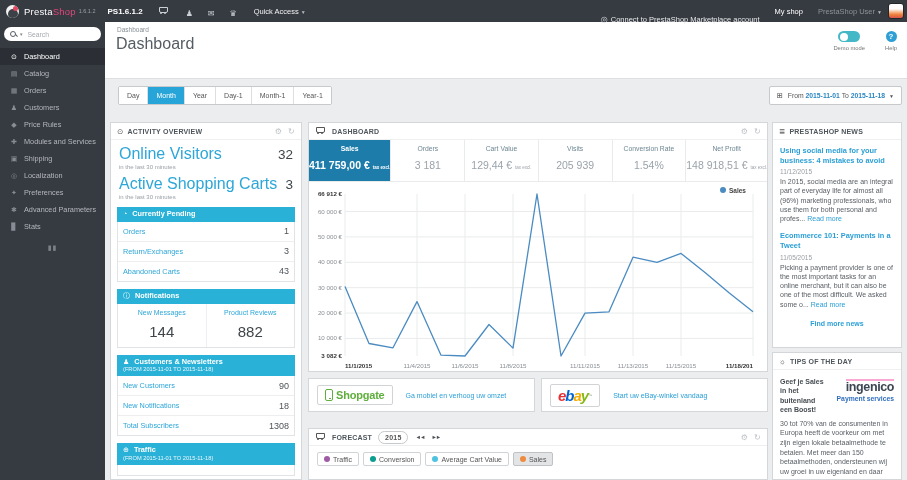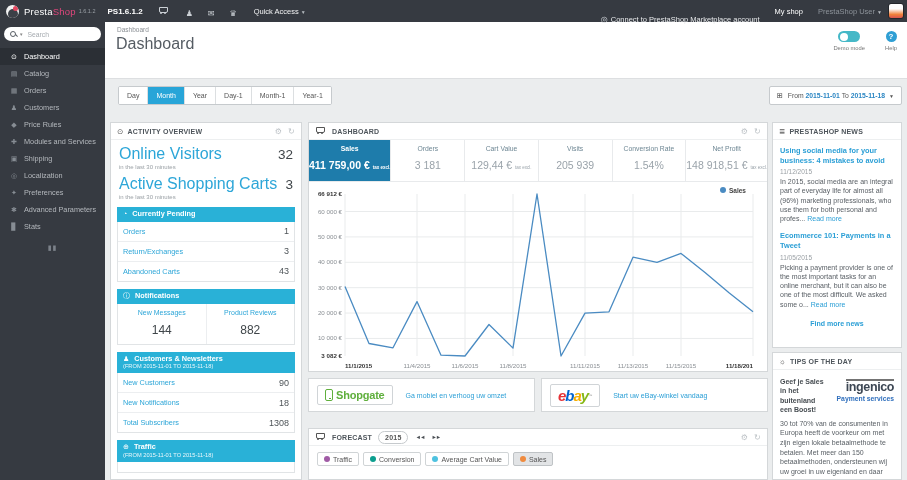--- a/index.html
+++ b/index.html
@@ -97,21 +97,21 @@
   .section-sub { display:block; font-size:5.7px; font-weight:normal; color:#eaf7fb; }
   .sec-rows { margin:0 6px; border:1px solid #e1e4e6; border-top:none; }
   .sec-row { display:flex; justify-content:space-between; align-items:center; padding:4.5px 5px; border-bottom:1px solid #eceef0; }
   .sec-row:last-child { border-bottom:none; }
   .sec-row .k { color:#2da6d8; font-size:7.3px; cursor:pointer; }
   .sec-row .v { color:#4e5458; font-size:9px; }
   .notif-grid { margin:0 6px; border:1px solid #e1e4e6; border-top:none; display:flex; }
   .notif-col { flex:1; text-align:center; padding:5px 0 7px; }
   .notif-col + .notif-col { border-left:1px solid #eceef0; }
   .notif-col .k { color:#2da6d8; font-size:7px; cursor:pointer; }
-  .notif-col .v { color:#3f4549; font-size:12px; margin-top:7px; }
+  .notif-col .v { color:#3f4549; font-size:15px; margin-top:7px; }
   .ga-row { margin:0 6px; border:1px solid #e1e4e6; border-top:none; padding:5px; display:flex; align-items:center; }
 
   
   #dashboard-panel { left:308px; top:122px; width:460px; height:250px; }
   .kpi-row { display:flex; height:42px; border-bottom:1px solid #e8eaec; }
   .kpi { flex:1; border-right:1px solid #e8eaec; text-align:center; padding-top:5px; cursor:pointer; }
   .kpi:last-child { border-right:none; }
   .kpi .lbl { font-size:6.8px; color:#6e8794; }
   .kpi .val { font-size:10.5px; color:#9aa3aa; margin-top:7px; white-space:nowrap; }
   .kpi .sfx { font-size:4.5px; }
@@ -148,21 +148,21 @@
   .news-date { color:#9aa0a5; font-size:6.5px; margin:3px 0 2px; }
   .news-body { color:#5a6066; font-size:7px; line-height:1.32; }
   .read-more { color:#2b9fd6; cursor:pointer; }
   .find-more { display:block; text-align:center; color:#2b9fd6; font-size:7px; font-weight:bold; margin-top:9px; cursor:pointer; }
 
   
   #tips-panel { left:772px; top:352px; width:130px; height:128px; overflow:hidden; }
   .tips-content { padding:7px 7px; }
   .ingenico { float:right; text-align:right; margin:0 0 2px 5px; width:64px; }
   .ingenico-name { display:inline-block; font-size:12.5px; font-weight:bold; color:#3c4653; letter-spacing:-.4px;
-                   border-top:2px solid #737373; line-height:1.05; }
+                   border-top:2px solid #f9a8d4; line-height:1.05; }
   .ingenico-sub { color:#2f6fbd; font-size:6.8px; font-weight:bold; line-height:1.1; }
   .tips-head { font-weight:bold; font-size:7px; color:#474d52; line-height:1.35; }
   .tips-body { font-size:7px; color:#5a6066; line-height:1.38; margin-top:4px; }
 </style>
 </head>
 <body>
 
 <div class="topbar">
   <span class="mascot"></span>
   <span class="brand-text"><span>Presta</span><span class="brand-shop">Shop</span></span>

